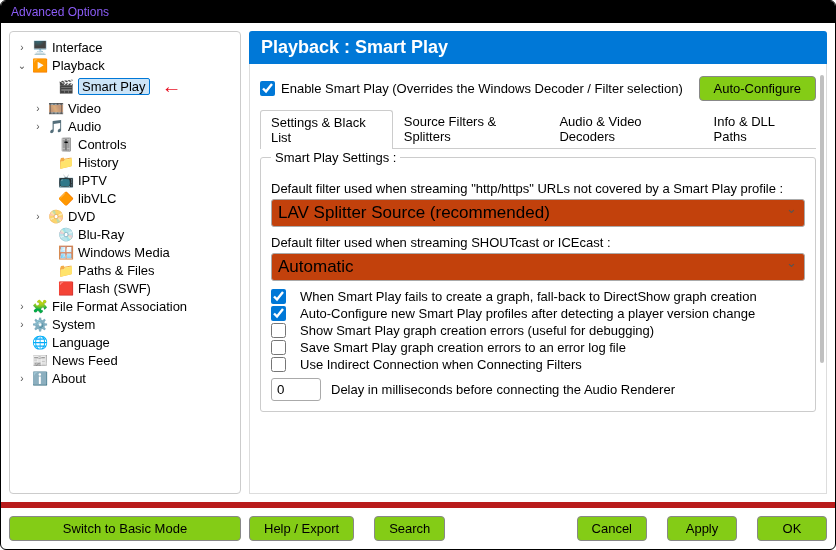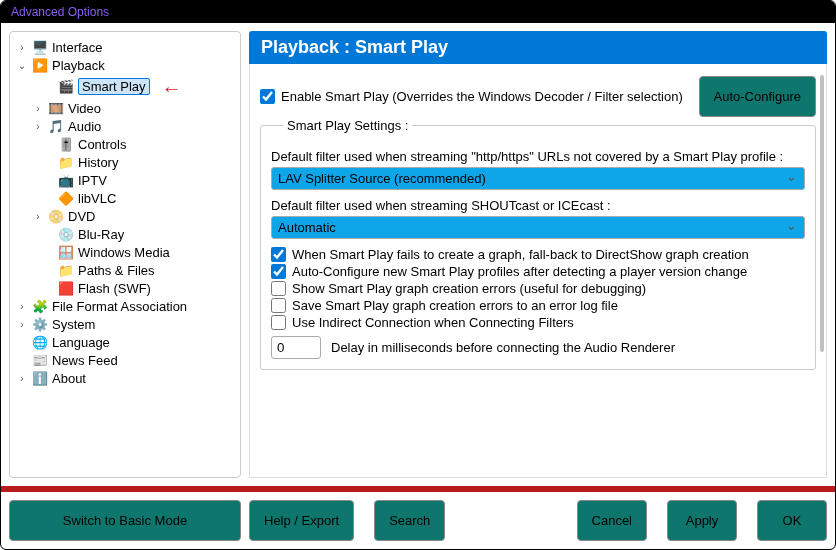--- a/index.html
+++ b/index.html
@@ -12,31 +12,31 @@
 .tree-item .expander { width: 12px; text-align: center; color: #555; font-size: 10px; }
 .tree-item .icon { width: 16px; height: 16px; display: inline-flex; align-items: center; justify-content: center; font-size: 13px; }
 .tree-item.selected .label { background: #cce4f7; border: 1px solid #0078d7; border-radius: 2px; padding: 0 3px; }
 .arrow-indicator { color: #e81123; font-size: 20px; font-weight: bold; margin-left: 8px; }
 .right { flex: 1; display: flex; flex-direction: column; overflow: hidden; position: relative; }
 .header { background: #0078d7; color: #fff; padding: 6px 12px; font-size: 18px; font-weight: 600; border-radius: 3px 3px 0 0; }
 .content { flex: 1; border: 1px solid #ddd; border-top: none; padding: 12px 10px 0 10px; overflow-y: auto; display: flex; flex-direction: column; gap: 8px; }
 .toprow { display: flex; align-items: center; justify-content: space-between; }
 .checkbox { display: flex; align-items: center; gap: 6px; }
 .checkbox input { width: 15px; height: 15px; accent-color: #0078d7; }
-.btn { background: #0f766e; border: 1px solid #888; border-radius: 4px; padding: 12px 14px; font-size: 13px; cursor: pointer; }
+.btn { background: #84cc16; border: 1px solid #888; border-radius: 4px; padding: 4px 14px; font-size: 13px; cursor: pointer; }
 .tabs { display: flex; border-bottom: 1px solid #ccc; gap: 0; }
 .tab { padding: 4px 10px; border: 1px solid transparent; border-bottom: none; cursor: pointer; font-size: 13px; }
 .tab.active { border-color: #ccc; border-radius: 3px 3px 0 0; background: #fff; position: relative; top: 1px; }
 .fieldset { border: 1px solid #ccc; border-radius: 3px; padding: 8px 10px 10px 10px; }
-.fieldset-title { font-size: 13px; position: relative; top: -16px; background: #fff; display: inline-block; padding: 0 4px; margin-bottom: -10px; margin-left: 12px; }
+.fieldset-title { font-size: 13px; position: relative; top: -16px; background: #fff; display: inline-block; padding: 0 4px; margin-bottom: -10px; }
 .field-label { font-size: 13px; margin-bottom: 3px; }
-.select { width: 100%; border: 1px solid #aaa; border-radius: 3px; padding: 3px 6px; font-size: 13px; background: #0ea5e9; appearance: none; position: relative; }
+.select { width: 100%; border: 1px solid #aaa; border-radius: 3px; padding: 3px 6px; font-size: 17px; background: #c2410c; appearance: none; position: relative; }
 .select-wrap { position: relative; margin-bottom: 8px; }
 .select-wrap::after { content: "⌄"; position: absolute; right: 8px; top: 2px; color: #555; pointer-events: none; }
-.cbline { display: flex; align-items: center; gap: 6px; margin: 2px 0; }
+.cbline { display: flex; align-items: center; gap: 14px; margin: 2px 0; }
 .cbline input { width: 15px; height: 15px; accent-color: #0078d7; }
 .delay-row { display: flex; align-items: center; gap: 10px; margin-top: 6px; }
 .delay-row input { width: 50px; border: 1px solid #aaa; border-radius: 3px; padding: 3px 5px; }
 .textinput { width: 100%; border: 1px solid #ccc; background: #f7f7f7; border-radius: 3px; padding: 4px 6px; margin-top: 4px; }
 .footer { display: flex; padding: 8px; gap: 8px; border-top: 6px solid #b91c1c; justify-content: flex-end; }
 .footer .left { width: 232px; }
 .footer .right-btns { flex: 1; display: flex; gap: 20px; }
 .footer .spacer { flex: 1; }
 .scroll-track { position: absolute; right: 1px; top: 44px; bottom: 8px; width: 8px; background: transparent; }
 .scroll-thumb { background: #c0c0c0; border-radius: 4px; width: 4px; margin: 0 auto; height: 70%; }
@@ -150,20 +150,26 @@
       <div class="header">Playback : Smart Play</div>
       <div class="content">
         <div class="toprow">
           <label class="checkbox">
             <input type="checkbox" checked="" style="">
             <span>Enable Smart Play (Overrides the Windows Decoder / Filter selection)</span>
           </label>
           <button class="btn">Auto-Configure</button>
         </div>
 
+        <div class="tabs">
+          <div class="tab active">Settings &amp; Black List</div>
+          <div class="tab">Source Filters &amp; Splitters</div>
+          <div class="tab">Audio &amp; Video Decoders</div>
+          <div class="tab">Info &amp; DLL Paths</div>
+        </div>
 
         <div class="fieldset">
           <div class="fieldset-title">Smart Play Settings :</div>
           <div class="field-label">Default filter used when streaming "http/https" URLs not covered by a Smart Play profile :</div>
           <div class="select-wrap">
               <div class="select">LAV Splitter Source (recommended)</div>
             </div>
           <div class="field-label">Default filter used when streaming SHOUTcast or ICEcast :</div>
           <div class="select-wrap">
               <div class="select">Automatic</div>

